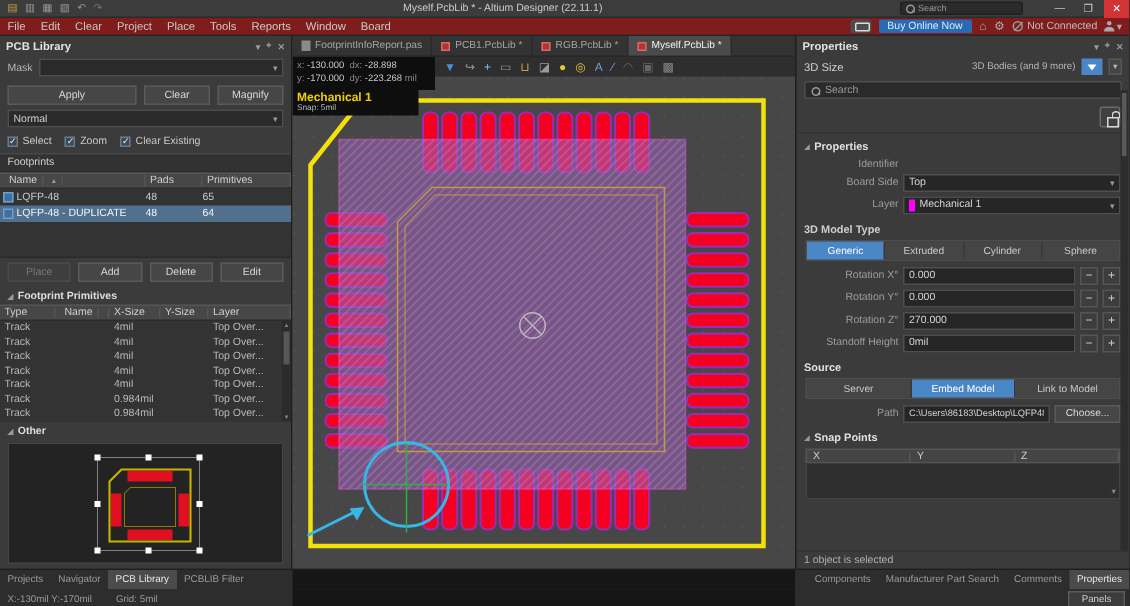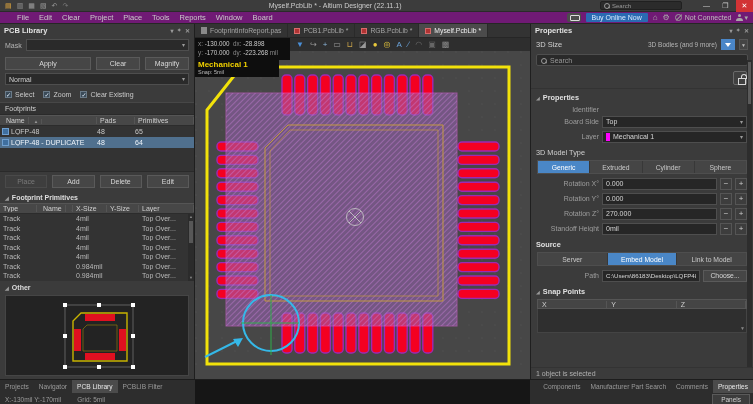--- a/index.html
+++ b/index.html
@@ -11,21 +11,21 @@
   .qicon{font-size:7px;color:#9a9a9a;padding:0 2px;line-height:11px;}
   .title-center{flex:1;text-align:center;color:#cccccc;font-size:7px;white-space:nowrap;}
   .tsearch{width:82px;height:9px;background:#2b2b2b;border:1px solid #202020;border-radius:2px;display:flex;align-items:center;gap:3px;padding:0 3px;color:#9a9a9a;font-size:6px;margin-right:14px;}
   .lens{position:relative;width:5px;height:5px;flex:0 0 5px;}
   .lens::before{content:"";position:absolute;left:0;top:0;width:4px;height:4px;border:1px solid #9a9a9a;border-radius:50%;}
   .lens::after{content:"";position:absolute;left:4px;top:4px;width:2px;height:1px;background:#9a9a9a;transform:rotate(45deg);}
   .winbtn{width:17px;height:12px;display:flex;align-items:center;justify-content:center;color:#cfcfcf;font-size:7px;}
   .winbtn.close{background:#d23335;color:#fff;}
 
   
-  .menubar{height:12px;background:#701a75;display:flex;align-items:center;padding-left:12px;border-bottom:1px solid #262626;text-align:center;}
+  .menubar{height:12px;background:#7f1d1d;display:flex;align-items:center;padding-left:0;border-bottom:1px solid #262626;text-align:center;}
   .menu-item{padding:0 5px;font-size:7.5px;color:#c9c9c9;}
   .menubar-right{margin-left:auto;display:flex;align-items:center;gap:5px;padding-right:5px;}
   .comment-btn{width:14px;height:9px;background:#4c4c4c;border-radius:2px;position:relative;}
   .comment-btn::before{content:"";position:absolute;left:3px;top:2px;width:8px;height:4px;border:1px solid #dcdcdc;border-radius:1px;}
   .buy-btn{background:#2a6ab2;color:#d9eaff;font-size:7px;padding:1px 6px;border-radius:1px;white-space:nowrap;}
   .mr-icon{color:#a8a8a8;font-size:8px;line-height:10px;}
   .disc-wrap{display:flex;align-items:center;gap:3px;color:#bdbdbd;font-size:7px;white-space:nowrap;}
   .disc-icon{width:7px;height:7px;border:1px solid #9a9a9a;border-radius:50%;position:relative;}
   .disc-icon::after{content:"";position:absolute;left:-1px;top:2px;width:8px;height:1px;background:#9a9a9a;transform:rotate(-45deg);}
   .user-wrap{display:flex;align-items:center;gap:1px;color:#a8a8a8;font-size:7px;}
@@ -572,21 +572,21 @@
           </span>
       </div>
       <div class="prop-row">
         <span class="plabel">Layer</span>
         <span class="pselect">
             <span class="swatch-m"></span>
             <span>Mechanical 1</span>
           </span>
       </div>
 
-      <div class="rp-sect" style="font-weight:normal;color:#cfcfcf;">
+      <div class="rp-sect" style="font-weight:bold;color:#cfcfcf;">
         <span>3D Model Type</span>
       </div>
       <div class="seg-wrap" id="seg-model">
           <div class="seg active">Generic</div>
           <div class="seg">Extruded</div>
           <div class="seg">Cylinder</div>
           <div class="seg">Sphere</div>
         </div>
       <div id="rotation-rows">
           <div class="prop-row">

